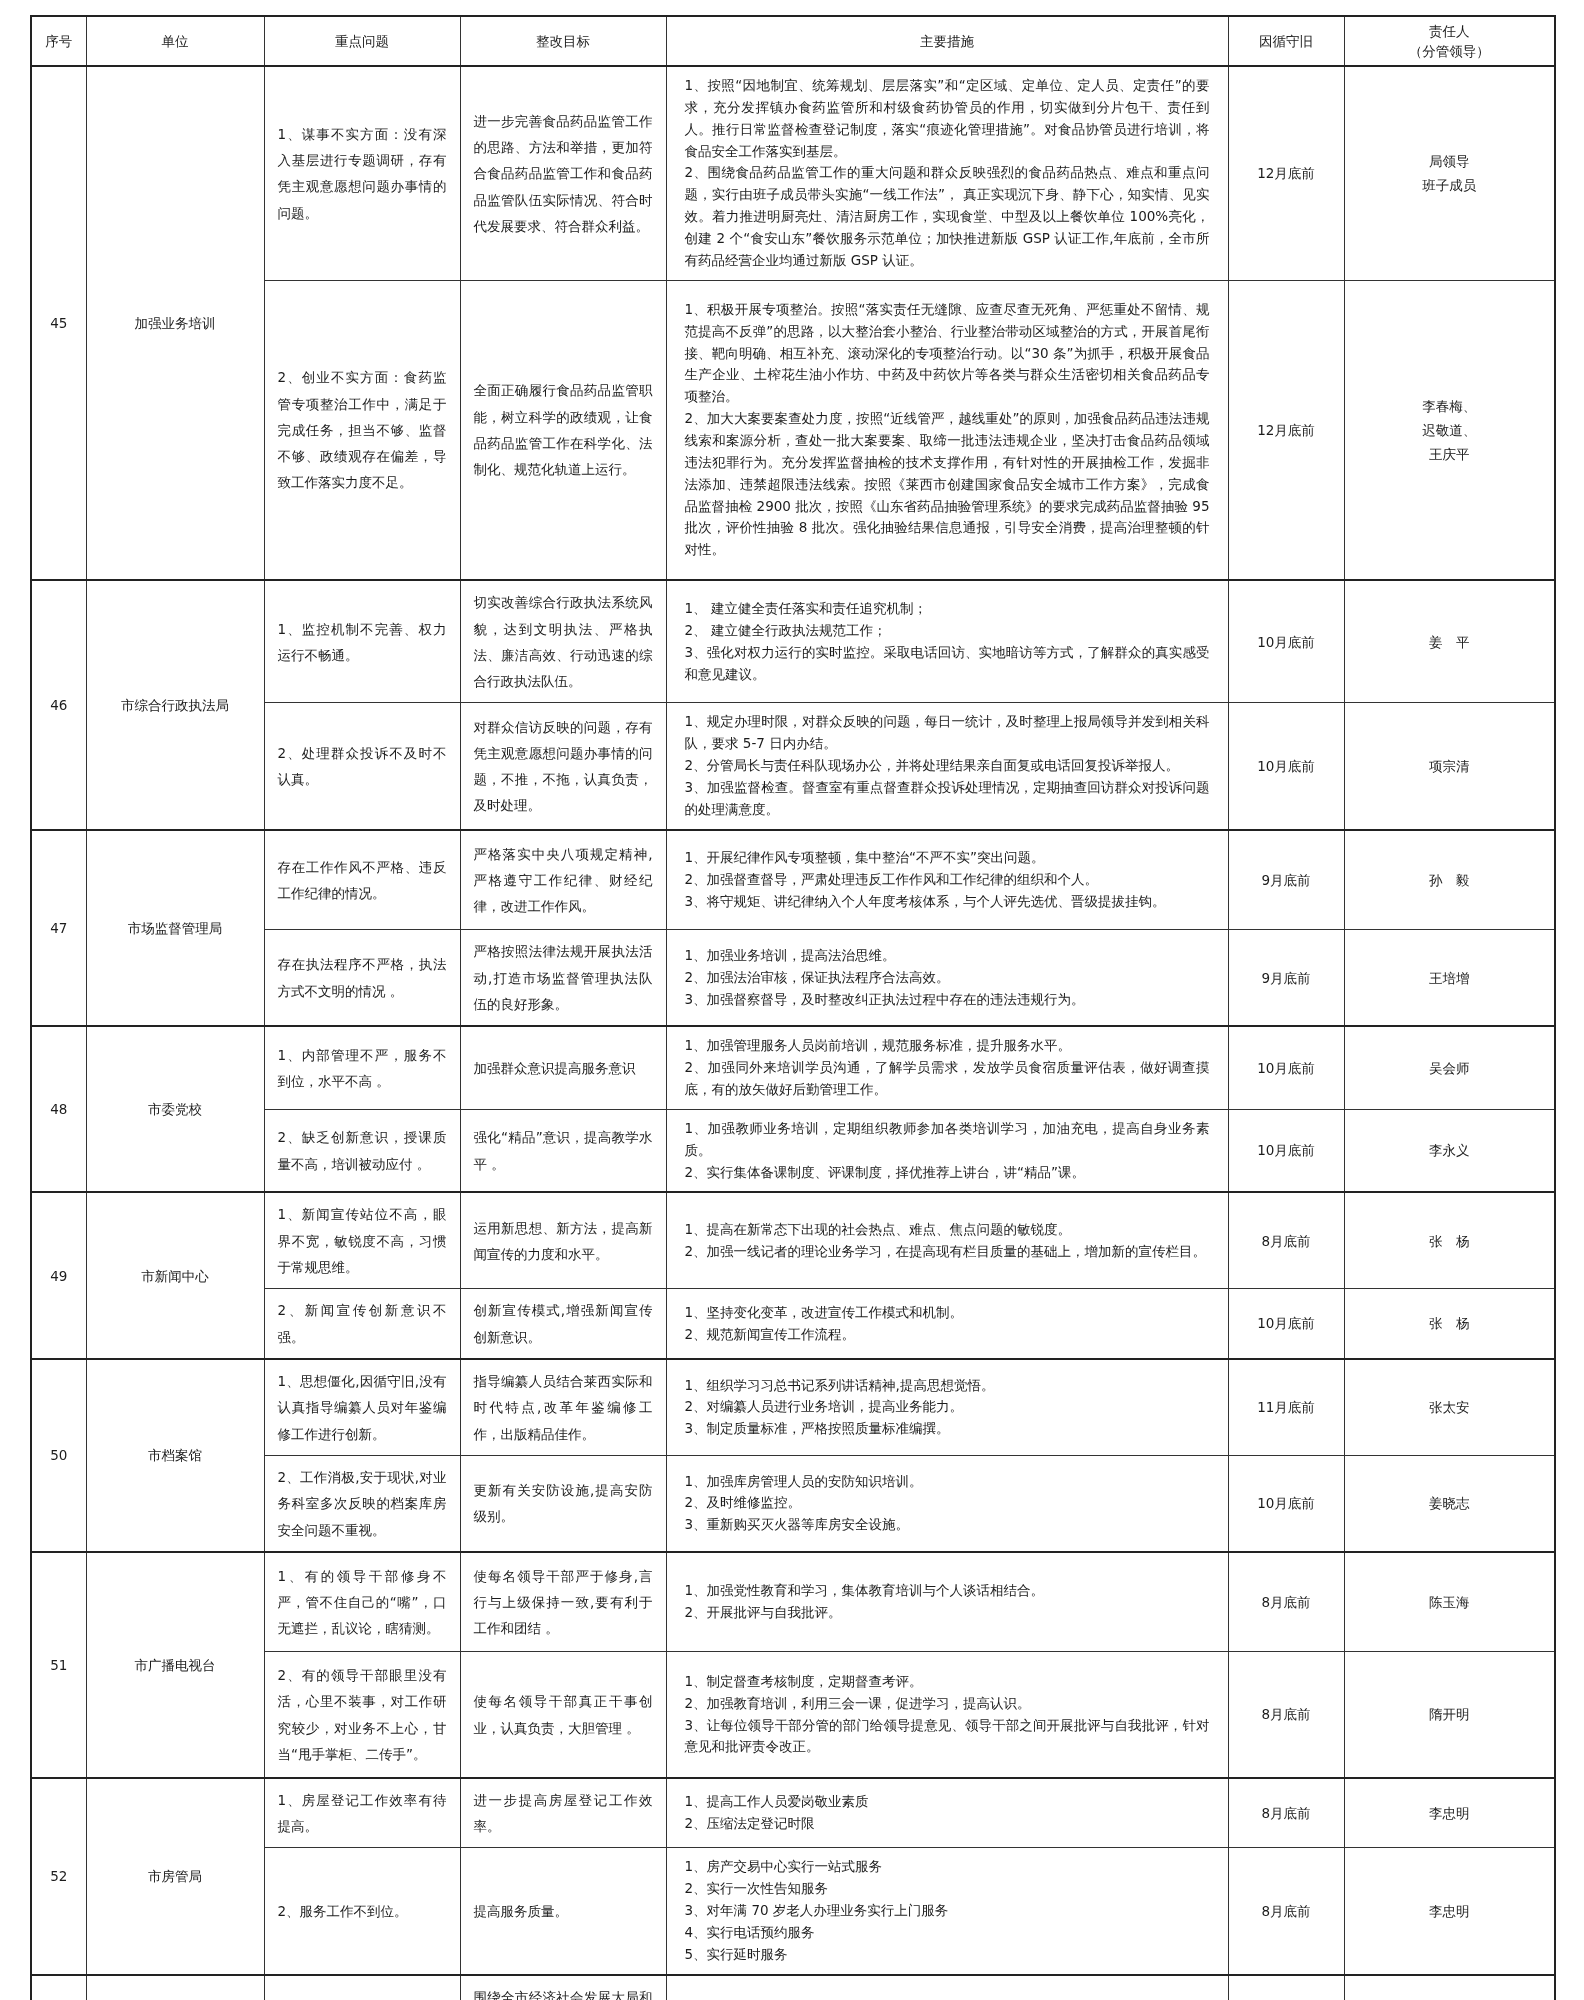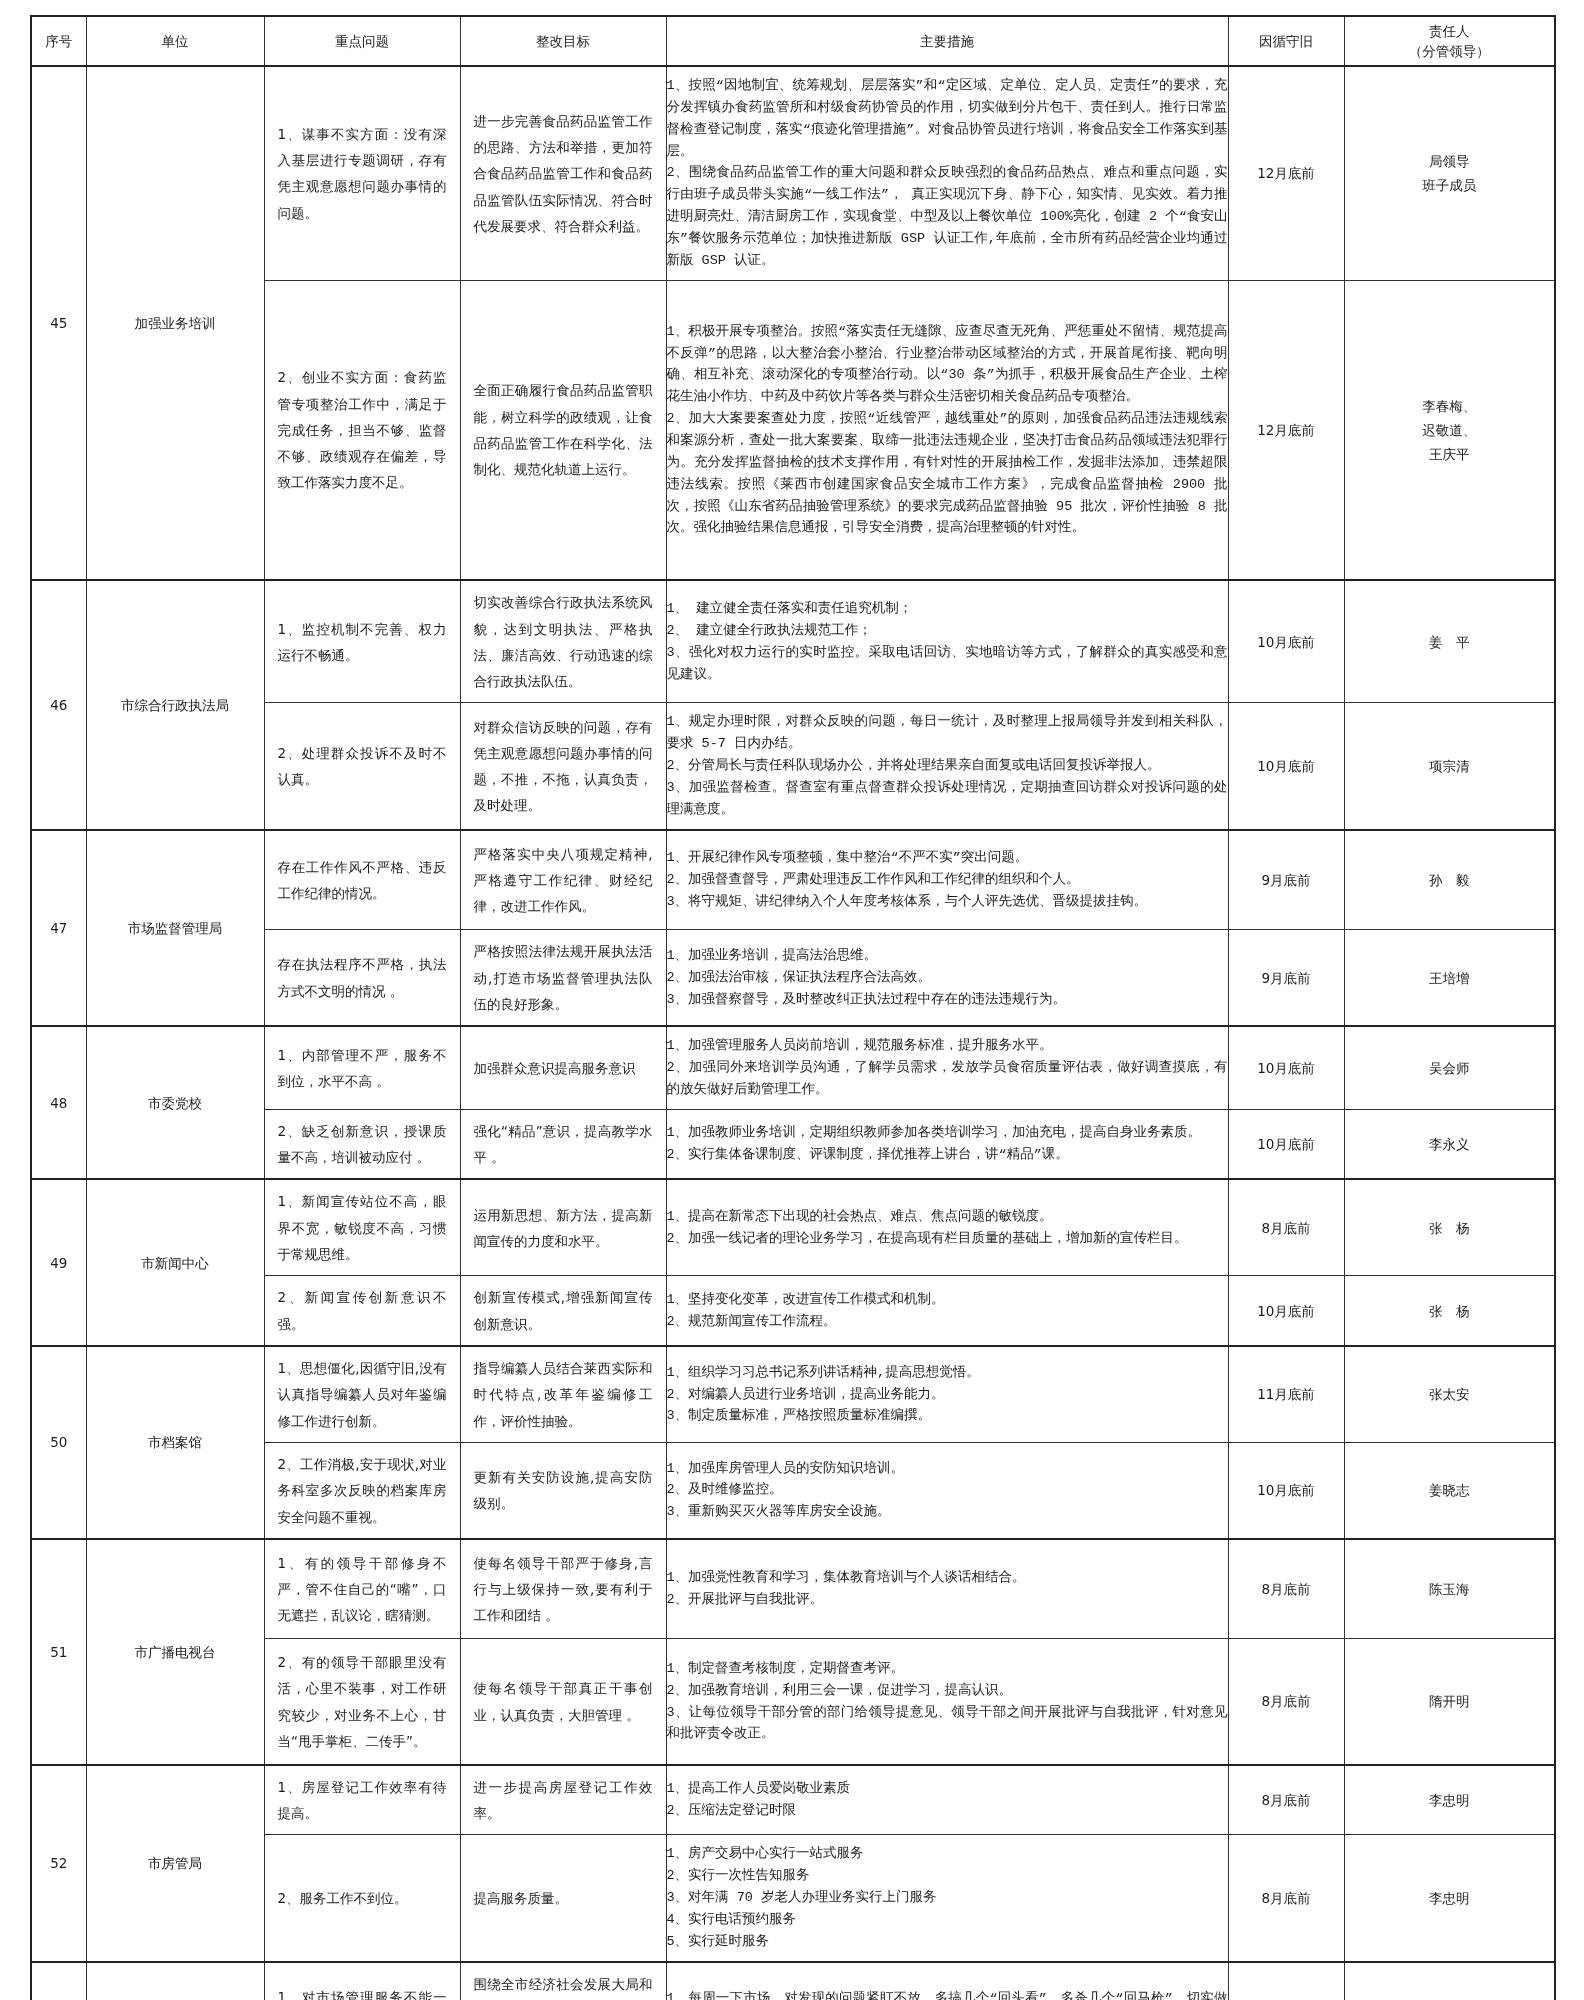--- a/index.html
+++ b/index.html
@@ -37,23 +37,22 @@
     padding: 4px 6px;
   }
   td.c-problem, td.c-goal {
     text-align: justify;
     line-height: 1.95;
     padding: 8px 13px;
   }
   td.c-measures {
     text-align: justify;
     line-height: 1.62;
-    padding: 8px 0;
+    padding: 8px 18px;
     vertical-align: middle;
-    font-family: Liberation Mono, monospace;
   }
 </style>
 </head>
 <body>
 
 <table class="rect-table">
   <colgroup>
     <col style="width:55px">
     <col style="width:178px">
     <col style="width:196px">
@@ -175,21 +174,21 @@
       <td class="c-measures">1、坚持变化变革，改进宣传工作模式和机制。
 2、规范新闻宣传工作流程。</td>
       <td class="c-deadline">10月底前</td>
       <td class="c-resp">张　杨</td>
     </tr>
 
     <tr class="group-start" style="height:93px">
       <td class="c-no" rowspan="2">50</td>
       <td class="c-unit" rowspan="2">市档案馆</td>
       <td class="c-problem">1、思想僵化,因循守旧,没有认真指导编纂人员对年鉴编修工作进行创新。</td>
-      <td class="c-goal">指导编纂人员结合莱西实际和时代特点,改革年鉴编修工作，评价性抽验。</td>
+      <td class="c-goal">指导编纂人员结合莱西实际和时代特点,改革年鉴编修工作，出版精品佳作。</td>
       <td class="c-measures">1、组织学习习总书记系列讲话精神,提高思想觉悟。
 2、对编纂人员进行业务培训，提高业务能力。
 3、制定质量标准，严格按照质量标准编撰。</td>
       <td class="c-deadline">11月底前</td>
       <td class="c-resp">张太安</td>
     </tr>
     <tr style="height:88px">
       <td class="c-problem">2、工作消极,安于现状,对业务科室多次反映的档案库房安全问题不重视。</td>
       <td class="c-goal">更新有关安防设施,提高安防级别。</td>
       <td class="c-measures">1、加强库房管理人员的安防知识培训。

